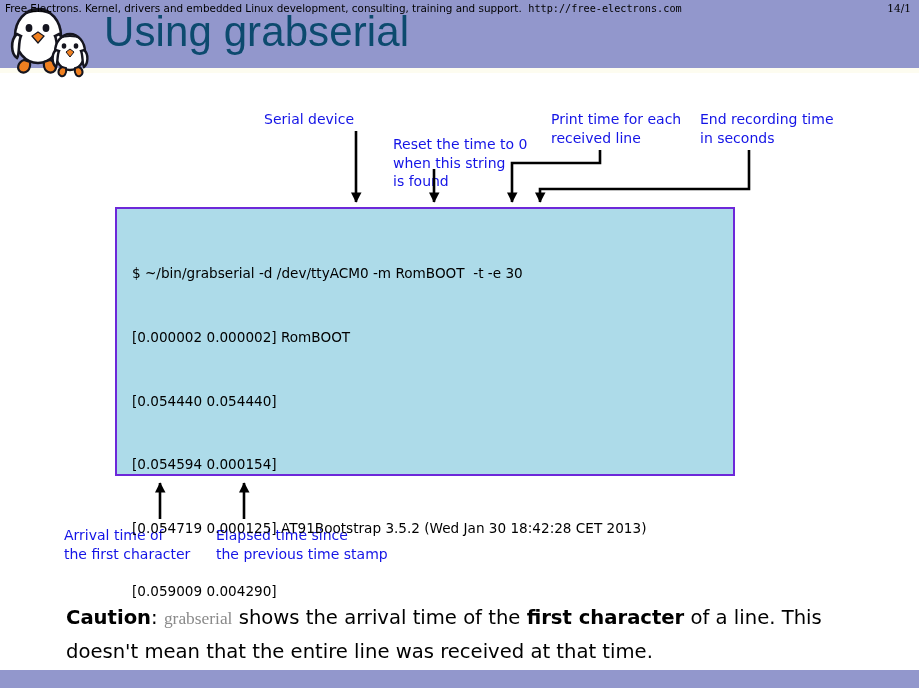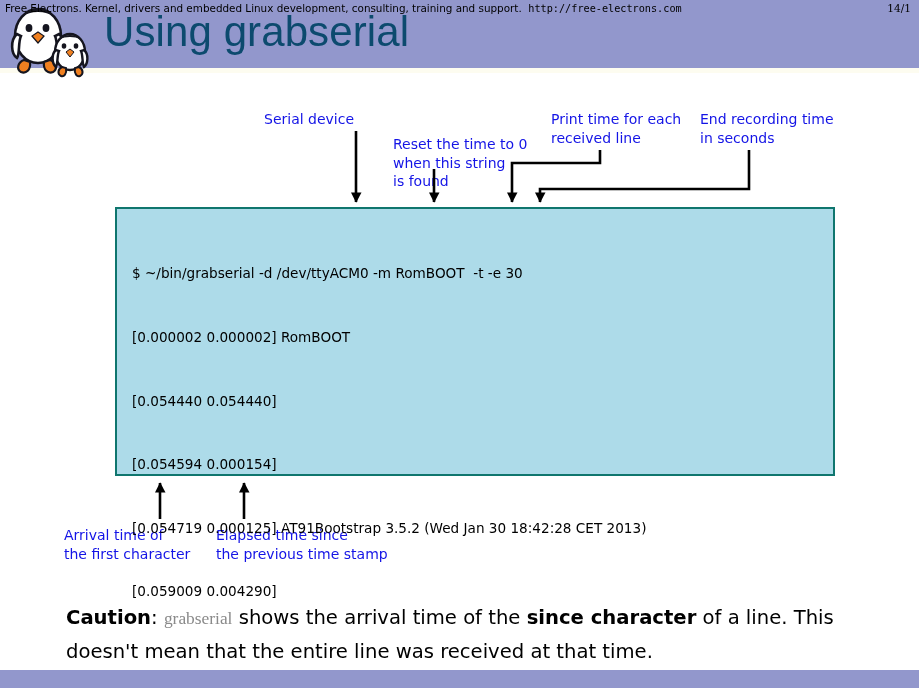--- a/index.html
+++ b/index.html
@@ -68,24 +68,24 @@
     left: 0; top: 0;
     width: 919px; height: 688px;
     pointer-events: none;
   }
 
   
   #terminal-box {
     position: absolute;
     left: 115px;
     top: 207px;
-    width: 720px;
+    width: 620px;
     height: 269px;
     background: #addbe9;
-    border: 2px solid #0f766e;
+    border: 2px solid #6d28d9;
     box-sizing: border-box;
   }
   #terminal-lines {
     position: absolute;
     left: 15px;
     top: 12px;
     font-family: "DejaVu Sans", sans-serif;
     font-size: 13.6px;
     line-height: 21.2px;
     color: #000000;
@@ -220,17 +220,17 @@
     <div class="term-line">[0.059009 0.004290]</div>
     
     
     
     
     
     
   </div>
 </div>
 
-<div id="caution-block"><b>Caution</b><span>: </span><span class="mono-grey">grabserial</span><span> shows the arrival time of the </span><b>since character</b><span> of a line. This doesn't mean that the entire line was received at that time.</span></div>
+<div id="caution-block"><b>Caution</b><span>: </span><span class="mono-grey">grabserial</span><span> shows the arrival time of the </span><b>first character</b><span> of a line. This doesn't mean that the entire line was received at that time.</span></div>
 
 <div id="slide-footer"></div>
 <div id="footer-text"><span>Free Electrons. Kernel, drivers and embedded Linux development, consulting, training and support.  </span><span id="footer-url">http://free-electrons.com</span></div>
 <div id="footer-pagenum">14/1</div>
 
 </body></html>

